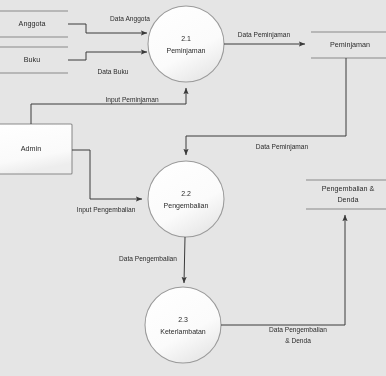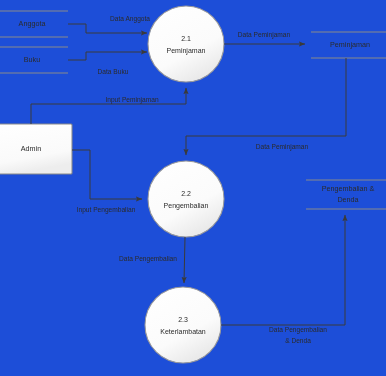--- a/index.html
+++ b/index.html
@@ -4,21 +4,21 @@
 <style>
   html, body {
     margin: 0;
     padding: 0;
     background: #ffffff;
   }
   #diagram-root {
     position: relative;
     width: 386px;
     height: 376px;
-    background: #1d4ed8;
+    background: #e5e5e5;
     font-family: "Liberation Sans", sans-serif;
     overflow: hidden;
   }
   #dfd-svg {
     position: absolute;
     left: 0;
     top: 0;
     width: 386px;
     height: 376px;
   }

